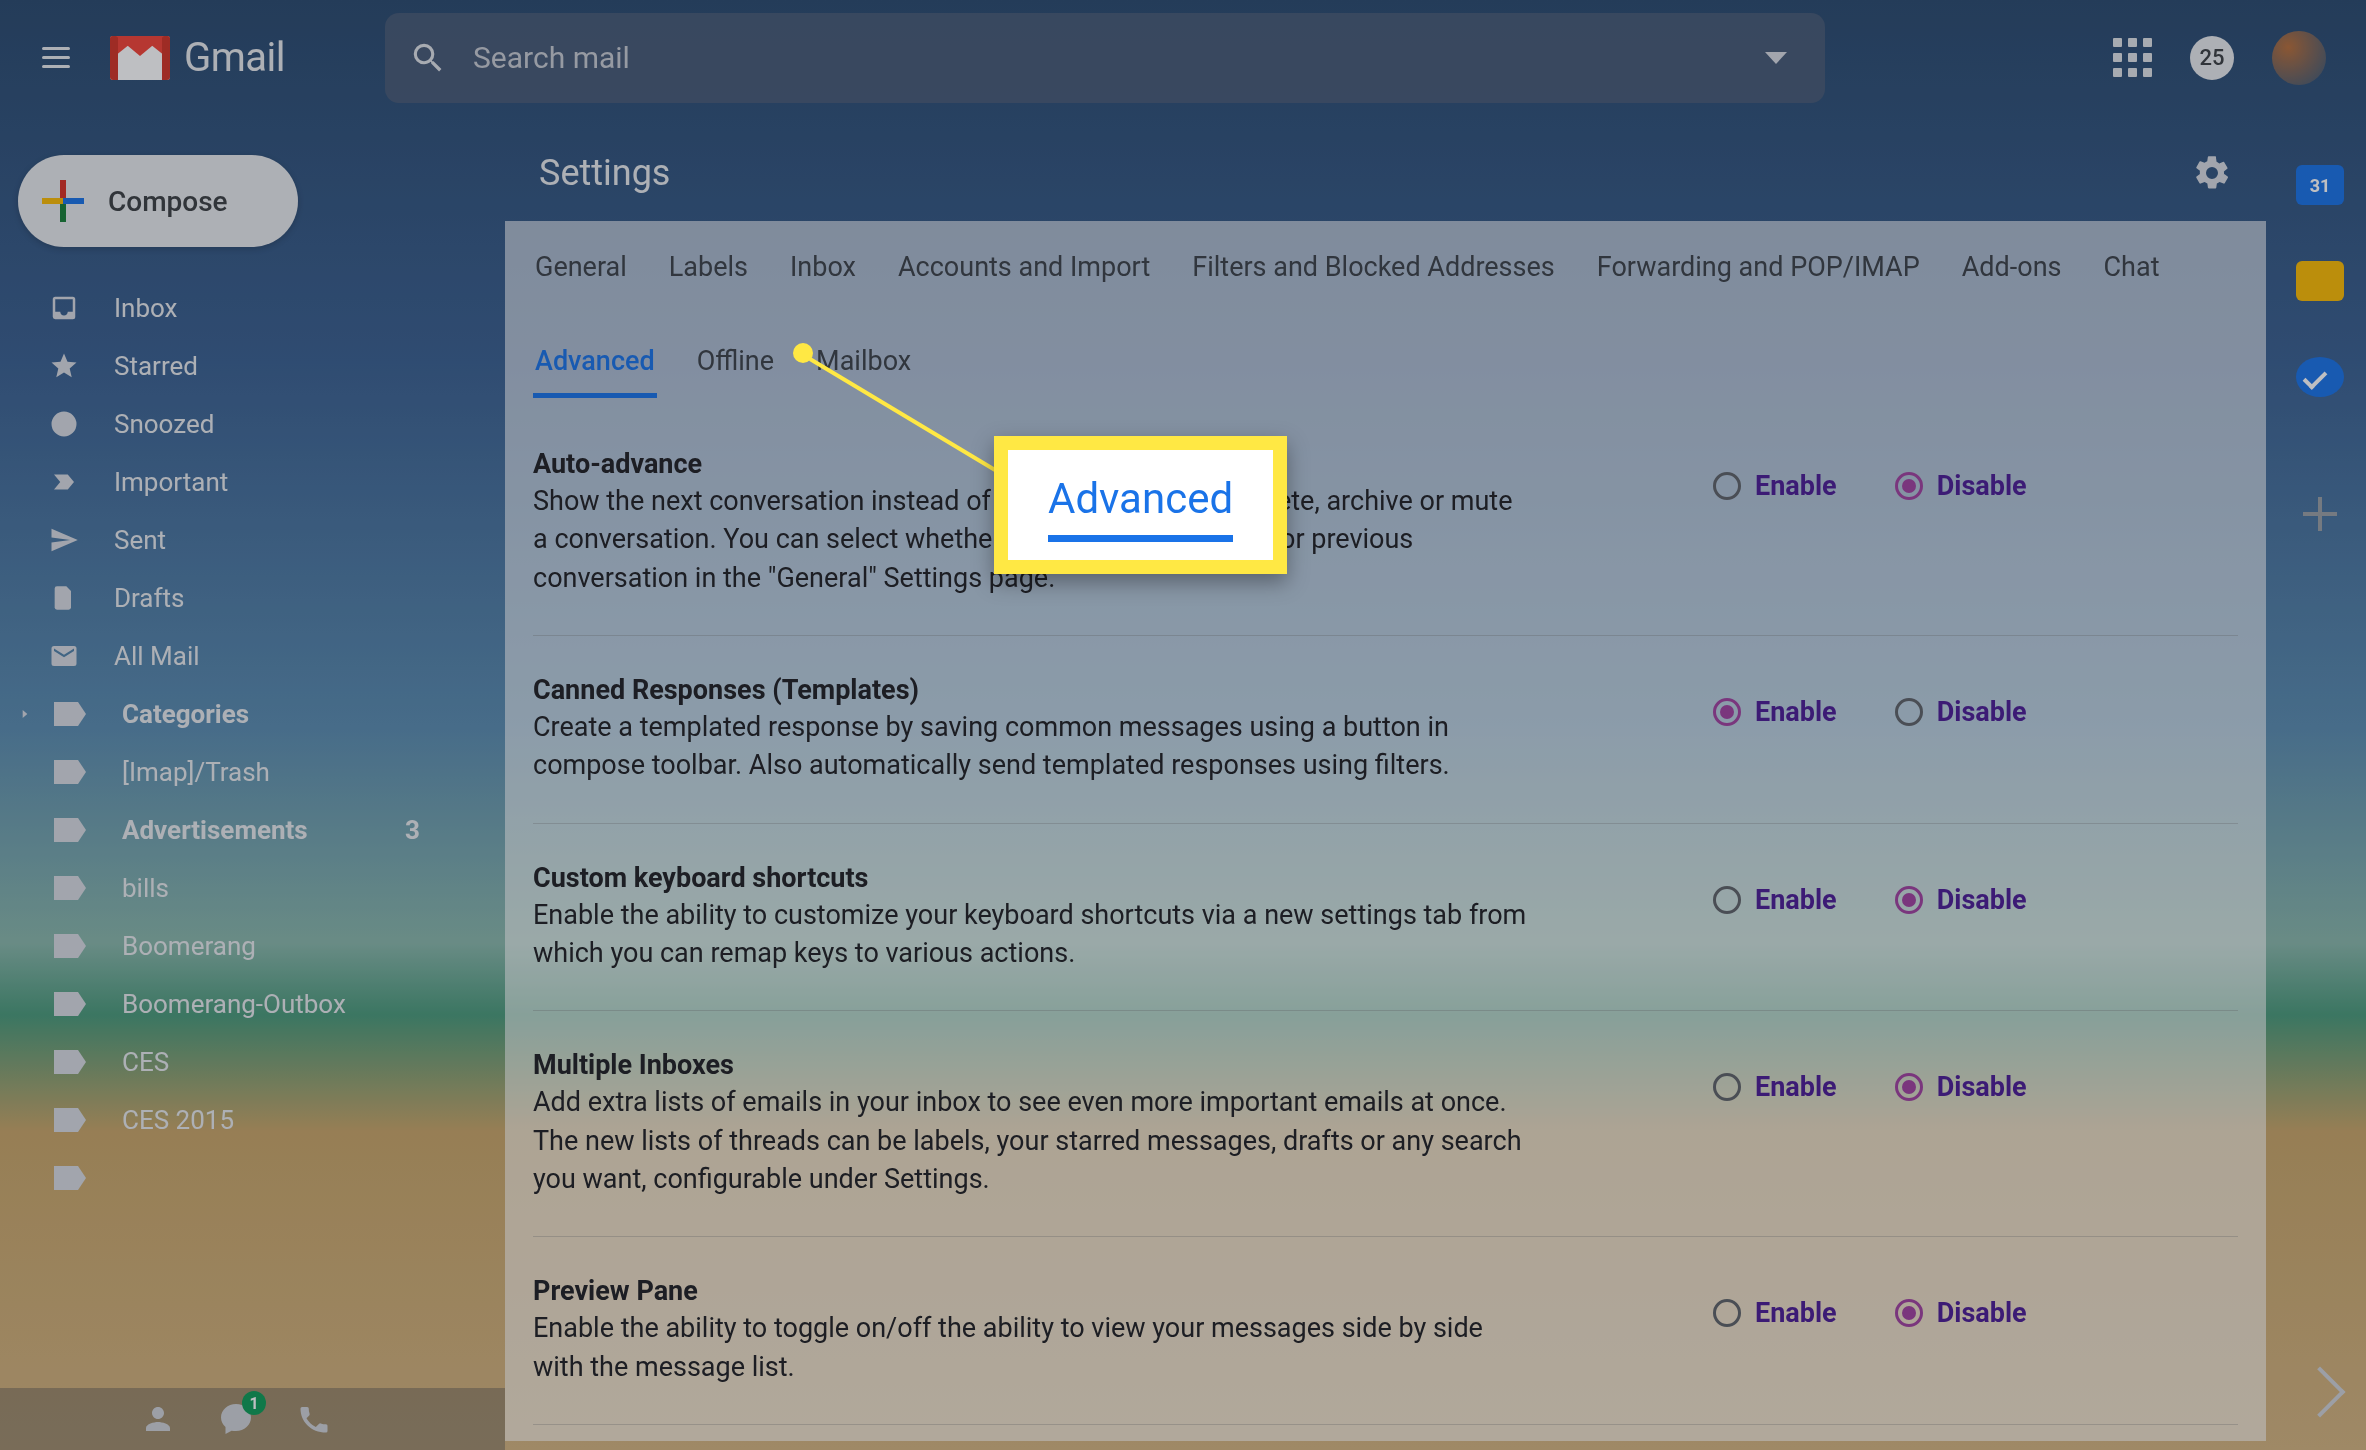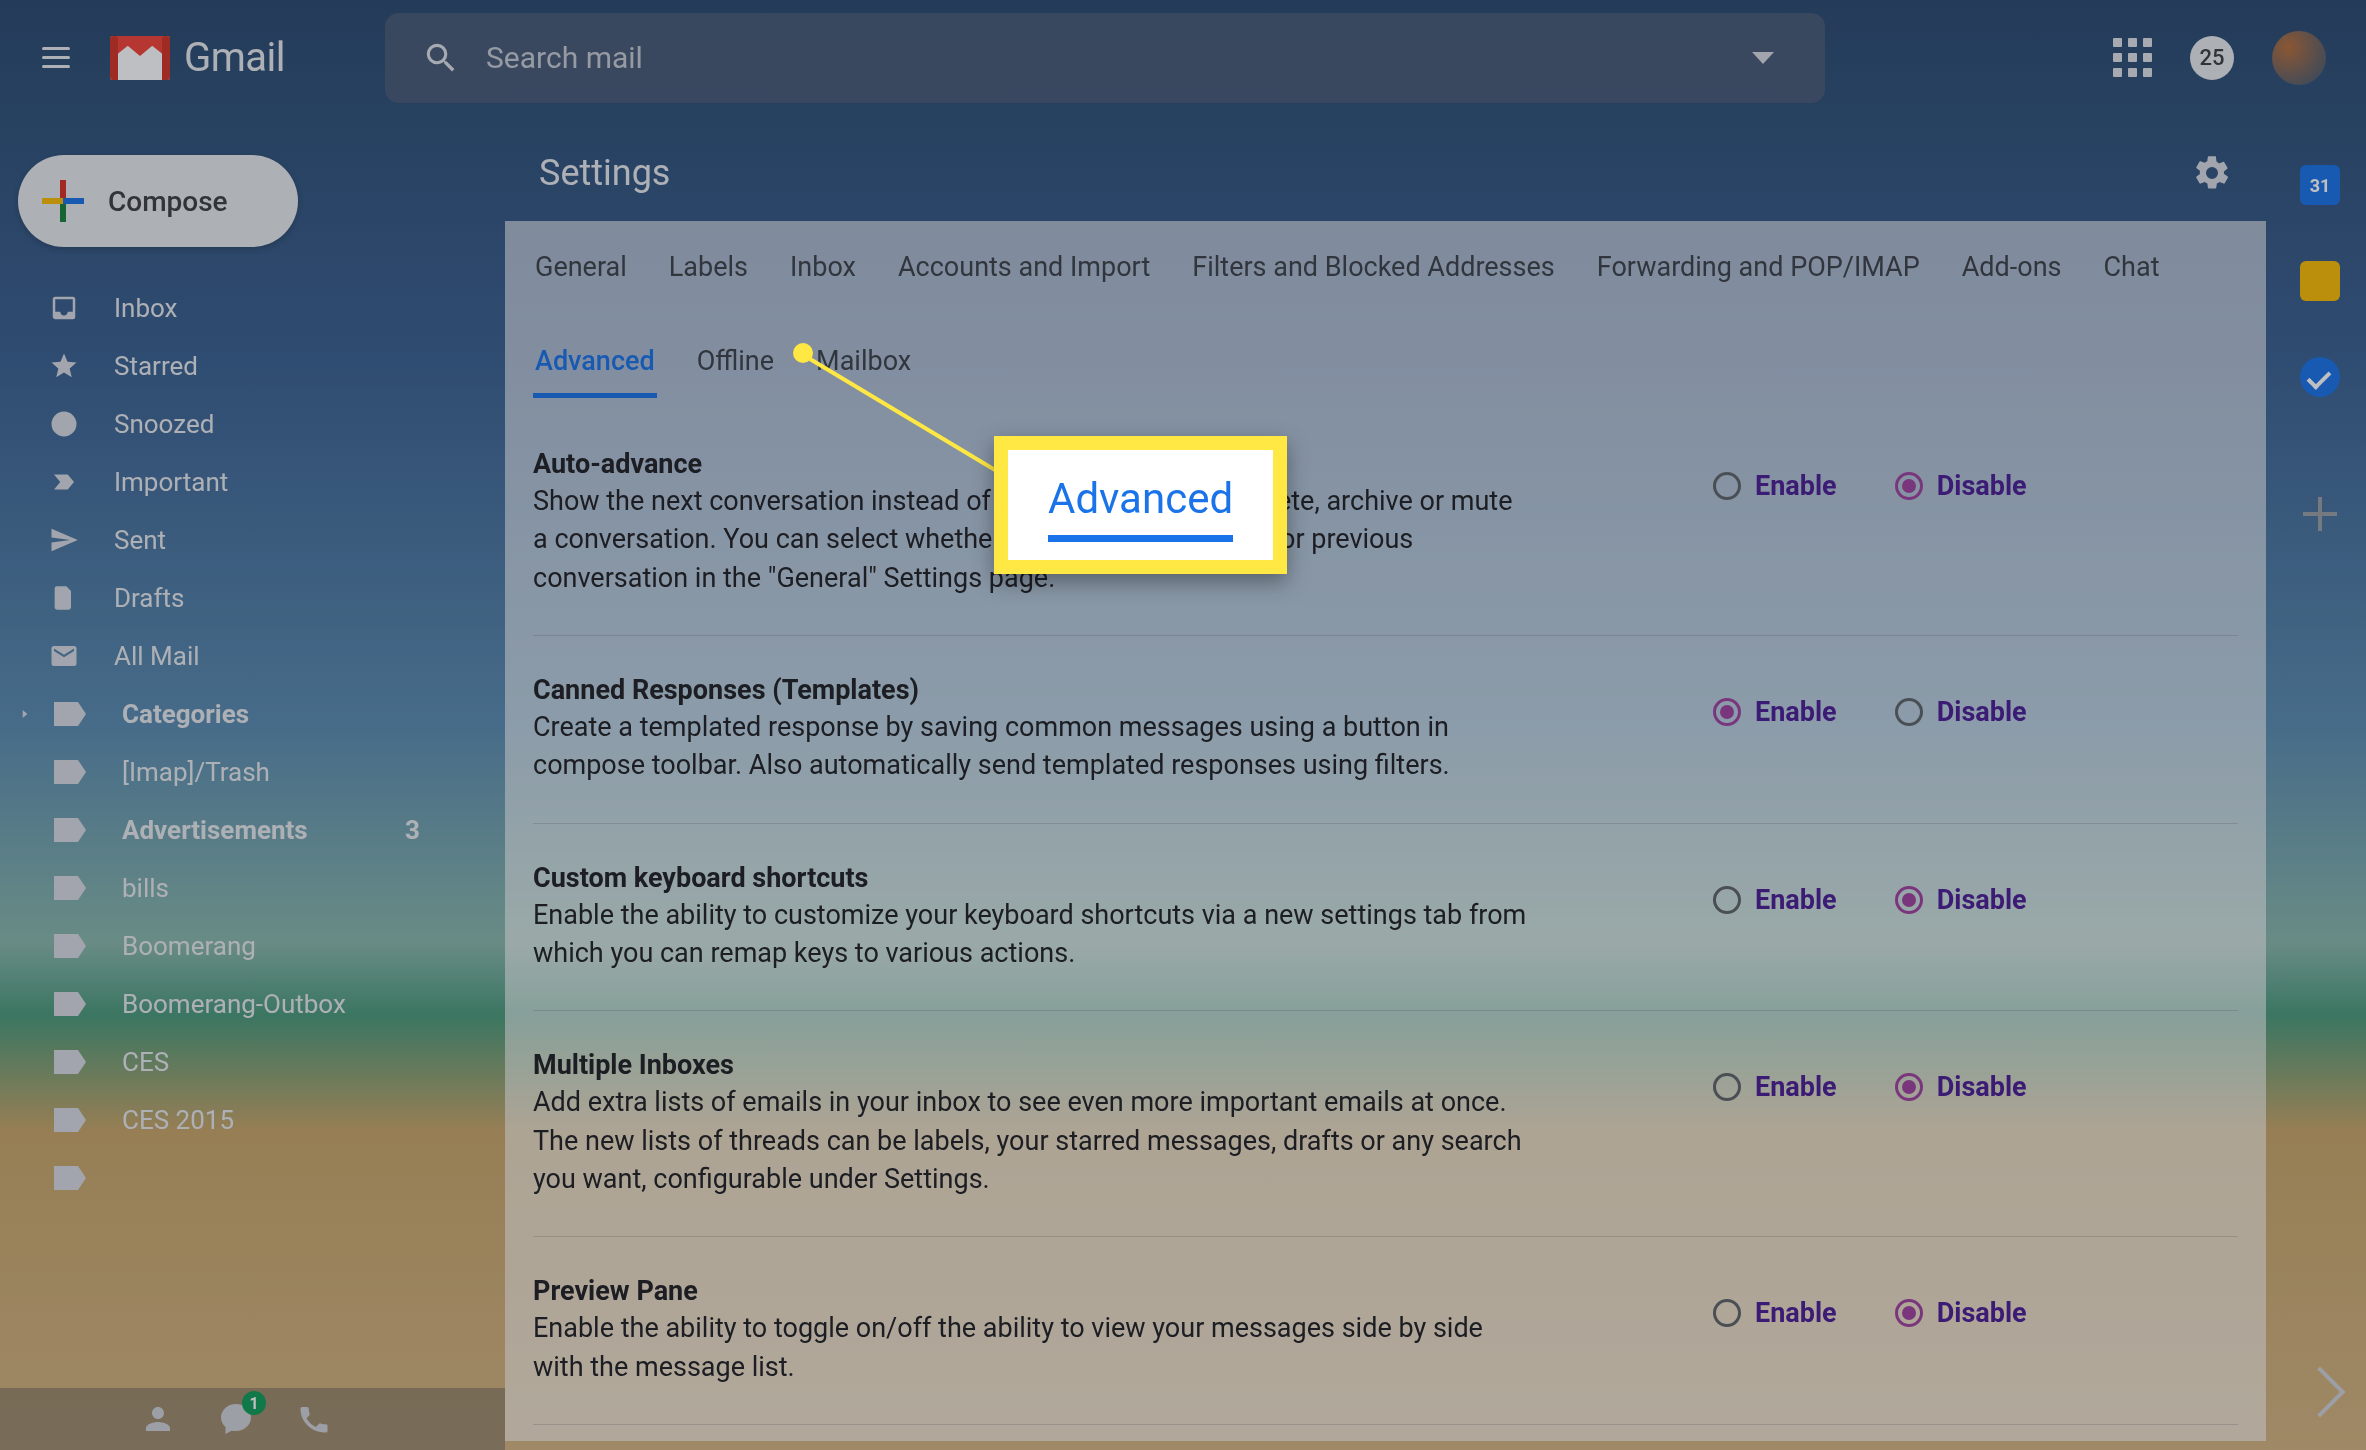--- a/index.html
+++ b/index.html
@@ -32,21 +32,21 @@
     .gmail-m::after {
       content:''; position:absolute; left:6px; right:6px; top:0; height:0;
       border-left: 24px solid transparent; border-right: 24px solid transparent;
       border-top: 20px solid #f44336;
     }
     .gmail-edge-l { position:absolute; left:0; top:0; bottom:0; width:8px; background:#d33426; }
     .gmail-edge-r { position:absolute; right:0; top:0; bottom:0; width:8px; background:#d33426; }
     .logo-text { font-size: 40px; color: #e8eaed; margin-left: 14px; font-weight: 400; letter-spacing: -0.5px;}
     .search-bar {
       flex: 1; max-width: 1440px; height: 90px; background: rgba(80,95,120,0.75);
-      border-radius: 14px; display: flex; align-items: center; padding: 0 37px; margin-right: 110px;
+      border-radius: 14px; display: flex; align-items: center; padding: 0 24px; margin-right: 110px;
     }
     .search-icon-svg { width: 38px; height: 38px; fill: #e0e3e8; margin-right: 26px;}
     .search-input {
       flex: 1; background: transparent; border: none; outline: none;
       font-size: 30px; color: #e8eaed;
     }
     .search-input::placeholder { color: #c8ccd3; }
     .search-caret { width: 0; height: 0; border-left: 11px solid transparent; border-right: 11px solid transparent; border-top: 12px solid #d8dce2; margin-right: 14px;}
     .header-right { display: flex; align-items: center; gap: 38px; margin-left: auto; }
     .apps-grid { display: grid; grid-template-columns: repeat(3, 9px); gap: 6px; }
@@ -135,21 +135,21 @@
     .radio.checked::after { content:''; width: 14px; height: 14px; border-radius: 50%; background: #a142a0;}
     .radio-label { font-size: 27px; font-weight: 700; color: #4c1d95;}
 
     
     .right-bar {
       position: absolute; right: 0; top: 125px; width: 92px; bottom: 0;
       display: flex; flex-direction: column; align-items: center; padding-top: 40px; gap: 56px;
       z-index: 2;
     }
     .rb-icon {
-      width: 40px; height: 40px; border-radius: 6px;
+      width: 48px; height: 40px; border-radius: 6px;
     }
     .rb-cal { background: #1a73e8; color:#fff; font-size:18px; display:flex; align-items:center; justify-content:center; font-weight:700;}
     .rb-keep { background: #fbbc04;}
     .rb-tasks { background: #1a73e8; border-radius: 50%; position: relative;}
     .rb-tasks::after{ content:''; position:absolute; left:8px; top:14px; width:18px; height:9px; border-left:4px solid #fff; border-bottom:4px solid #fff; transform: rotate(-45deg); }
     .rb-plus { width:34px; height:34px; position:relative; margin-top: 44px;}
     .rb-plus::before { content:''; position:absolute; left:15px; top:0; width:4px; height:34px; background:#9aa0a6;}
     .rb-plus::after { content:''; position:absolute; left:0; top:15px; width:34px; height:4px; background:#9aa0a6;}
     .rb-chevron {
       position: absolute; bottom: 40px; width: 36px; height: 36px;

